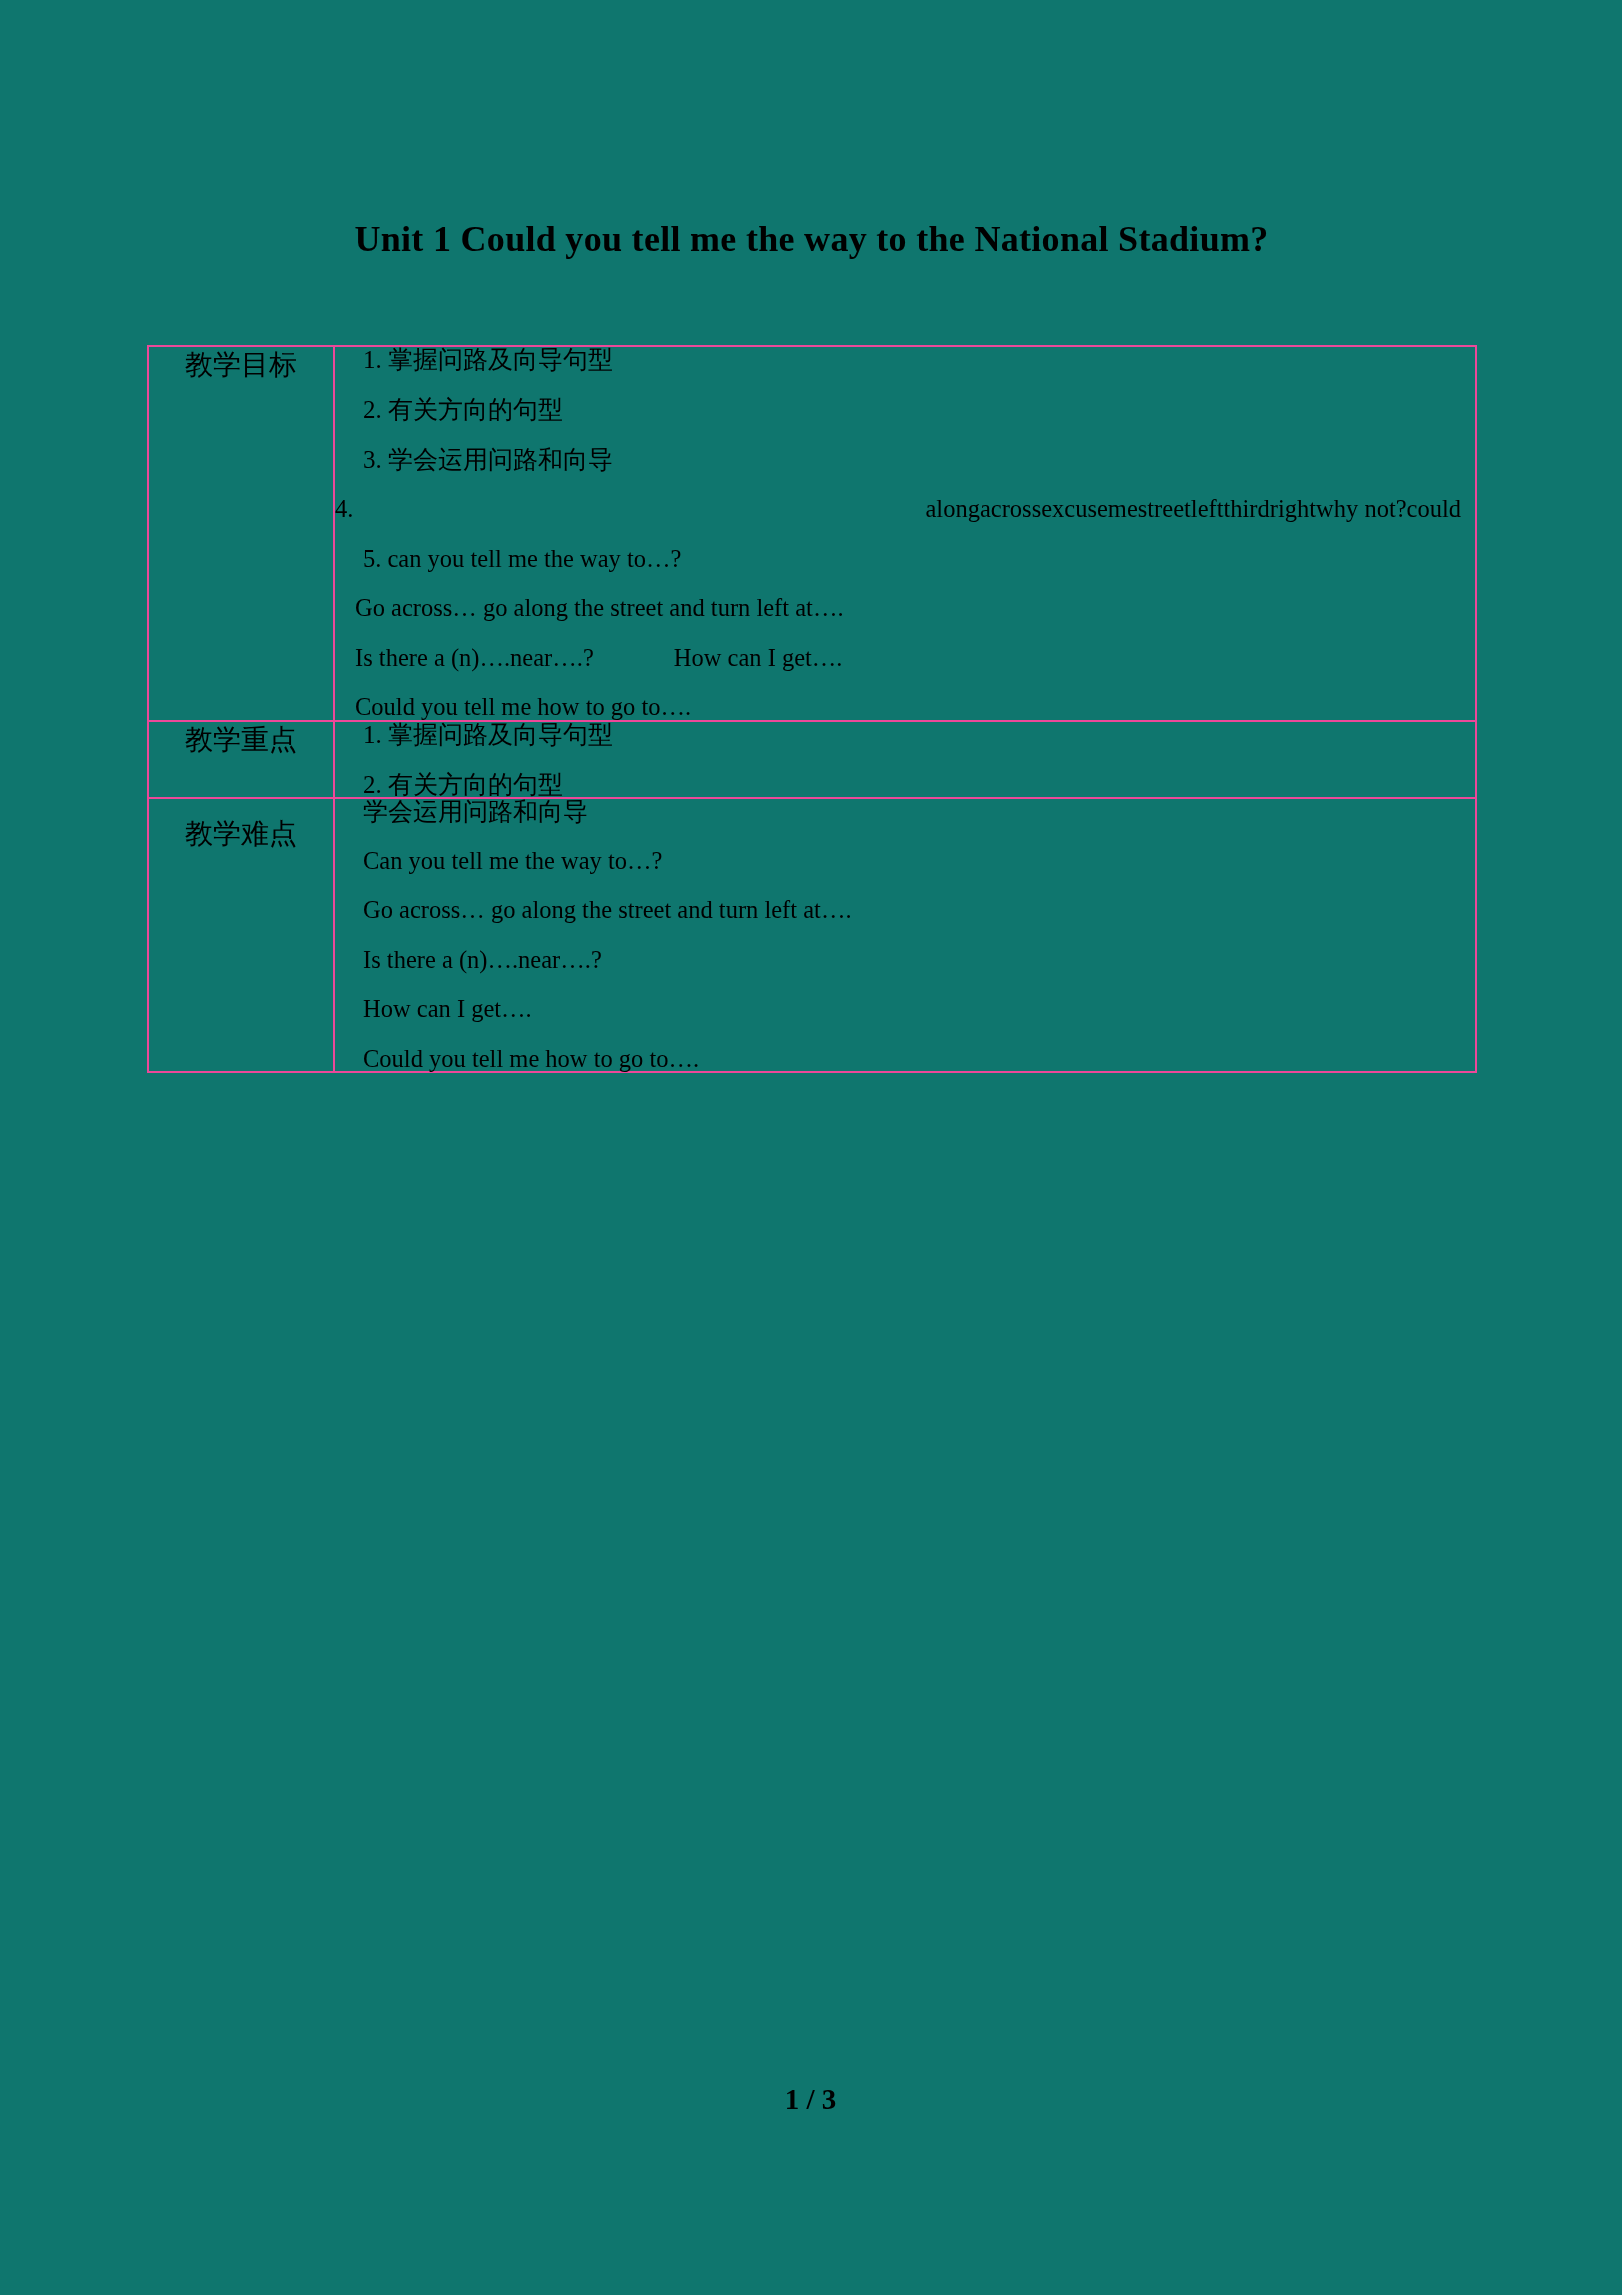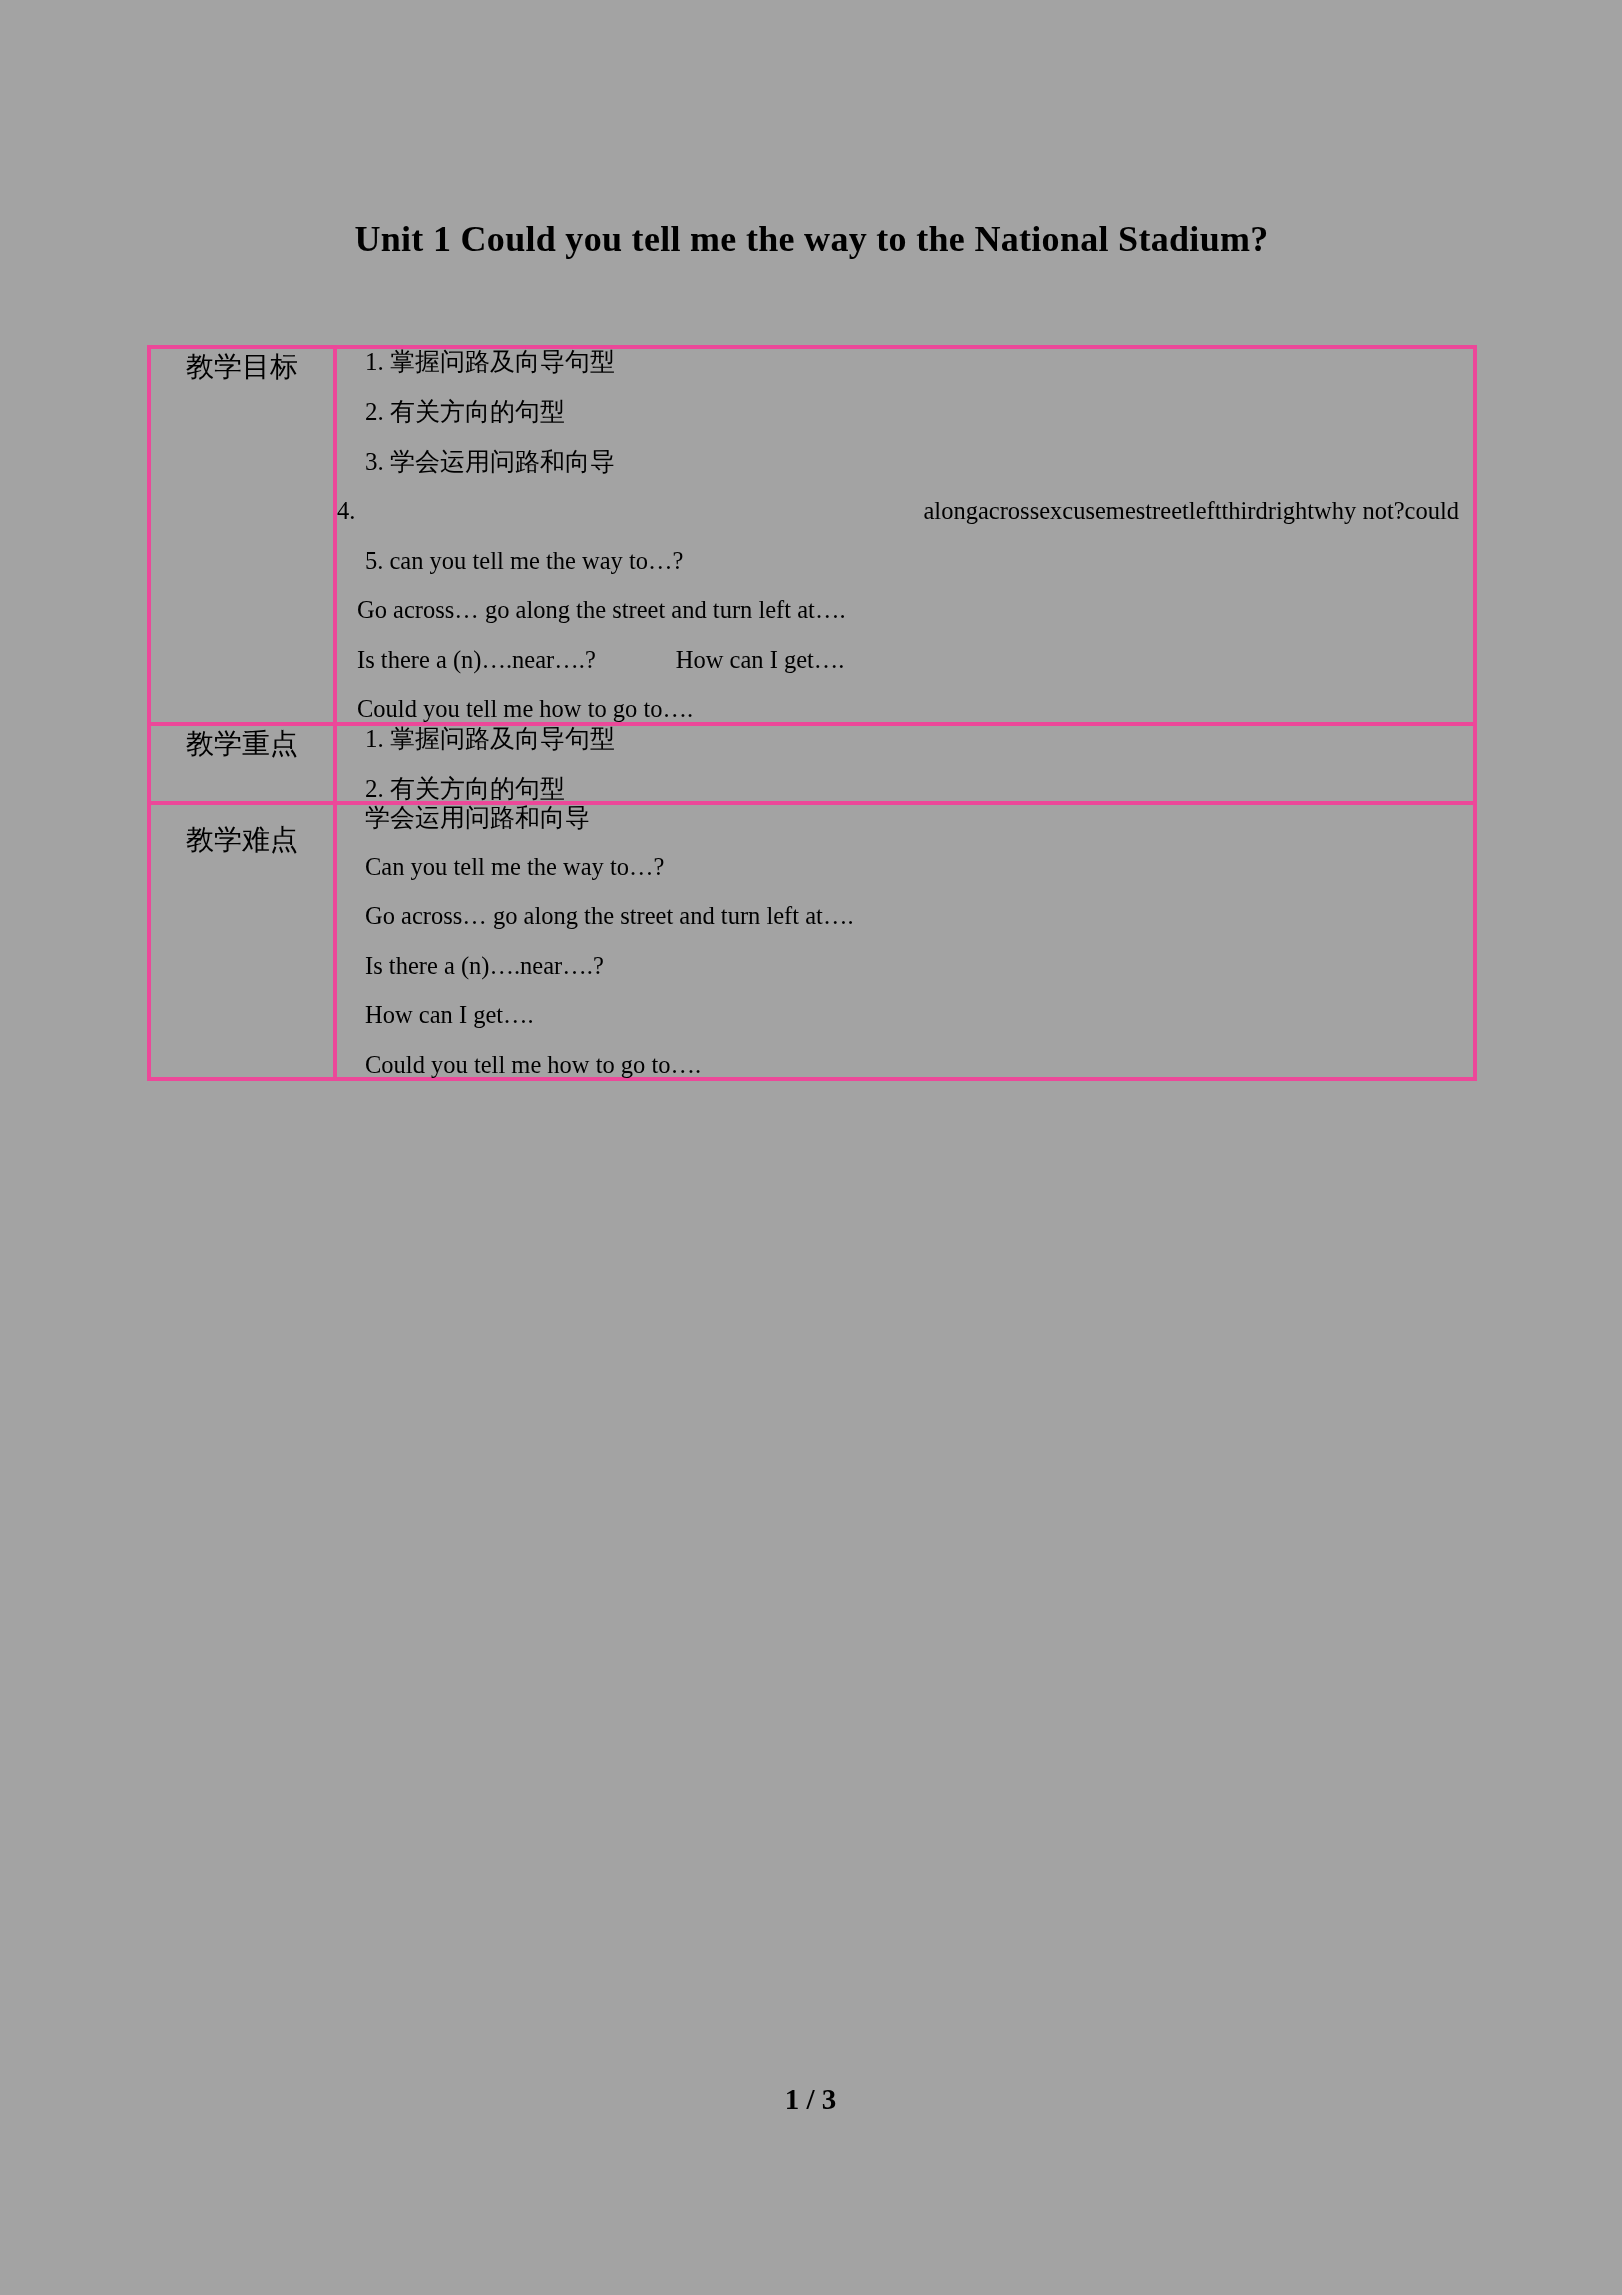--- a/index.html
+++ b/index.html
@@ -14,21 +14,21 @@
     font-family: "Liberation Serif", "DejaVu Serif", serif;
     color: #000000;
     overflow: hidden;
   }
 
   .page {
     position: absolute;
     left: 0; top: 0;
     width: 1623px;
     height: 2295px;
-    background: #a3a3a3;
+    background: #0f766e;
   }
 
   
   .doc-title {
     position: absolute;
     left: 0;
     top: 220px;
     width: 1623px;
     text-align: center;
     font-size: 36px;
@@ -41,21 +41,21 @@
   
   .lesson-table {
     position: absolute;
     left: 147px;
     top: 345px;
     width: 1330px;
     border-collapse: collapse;
     table-layout: fixed;
   }
   .lesson-table td {
-    border: 4px solid #ec4899;
+    border: 2px solid #ec4899;
     vertical-align: top;
     padding: 0;
   }
 
   .col-label   { width: 186px; }
   .col-body    { width: 982px; }
   .col-extra   { width: 161px; }
 
   
   .label-cell {

